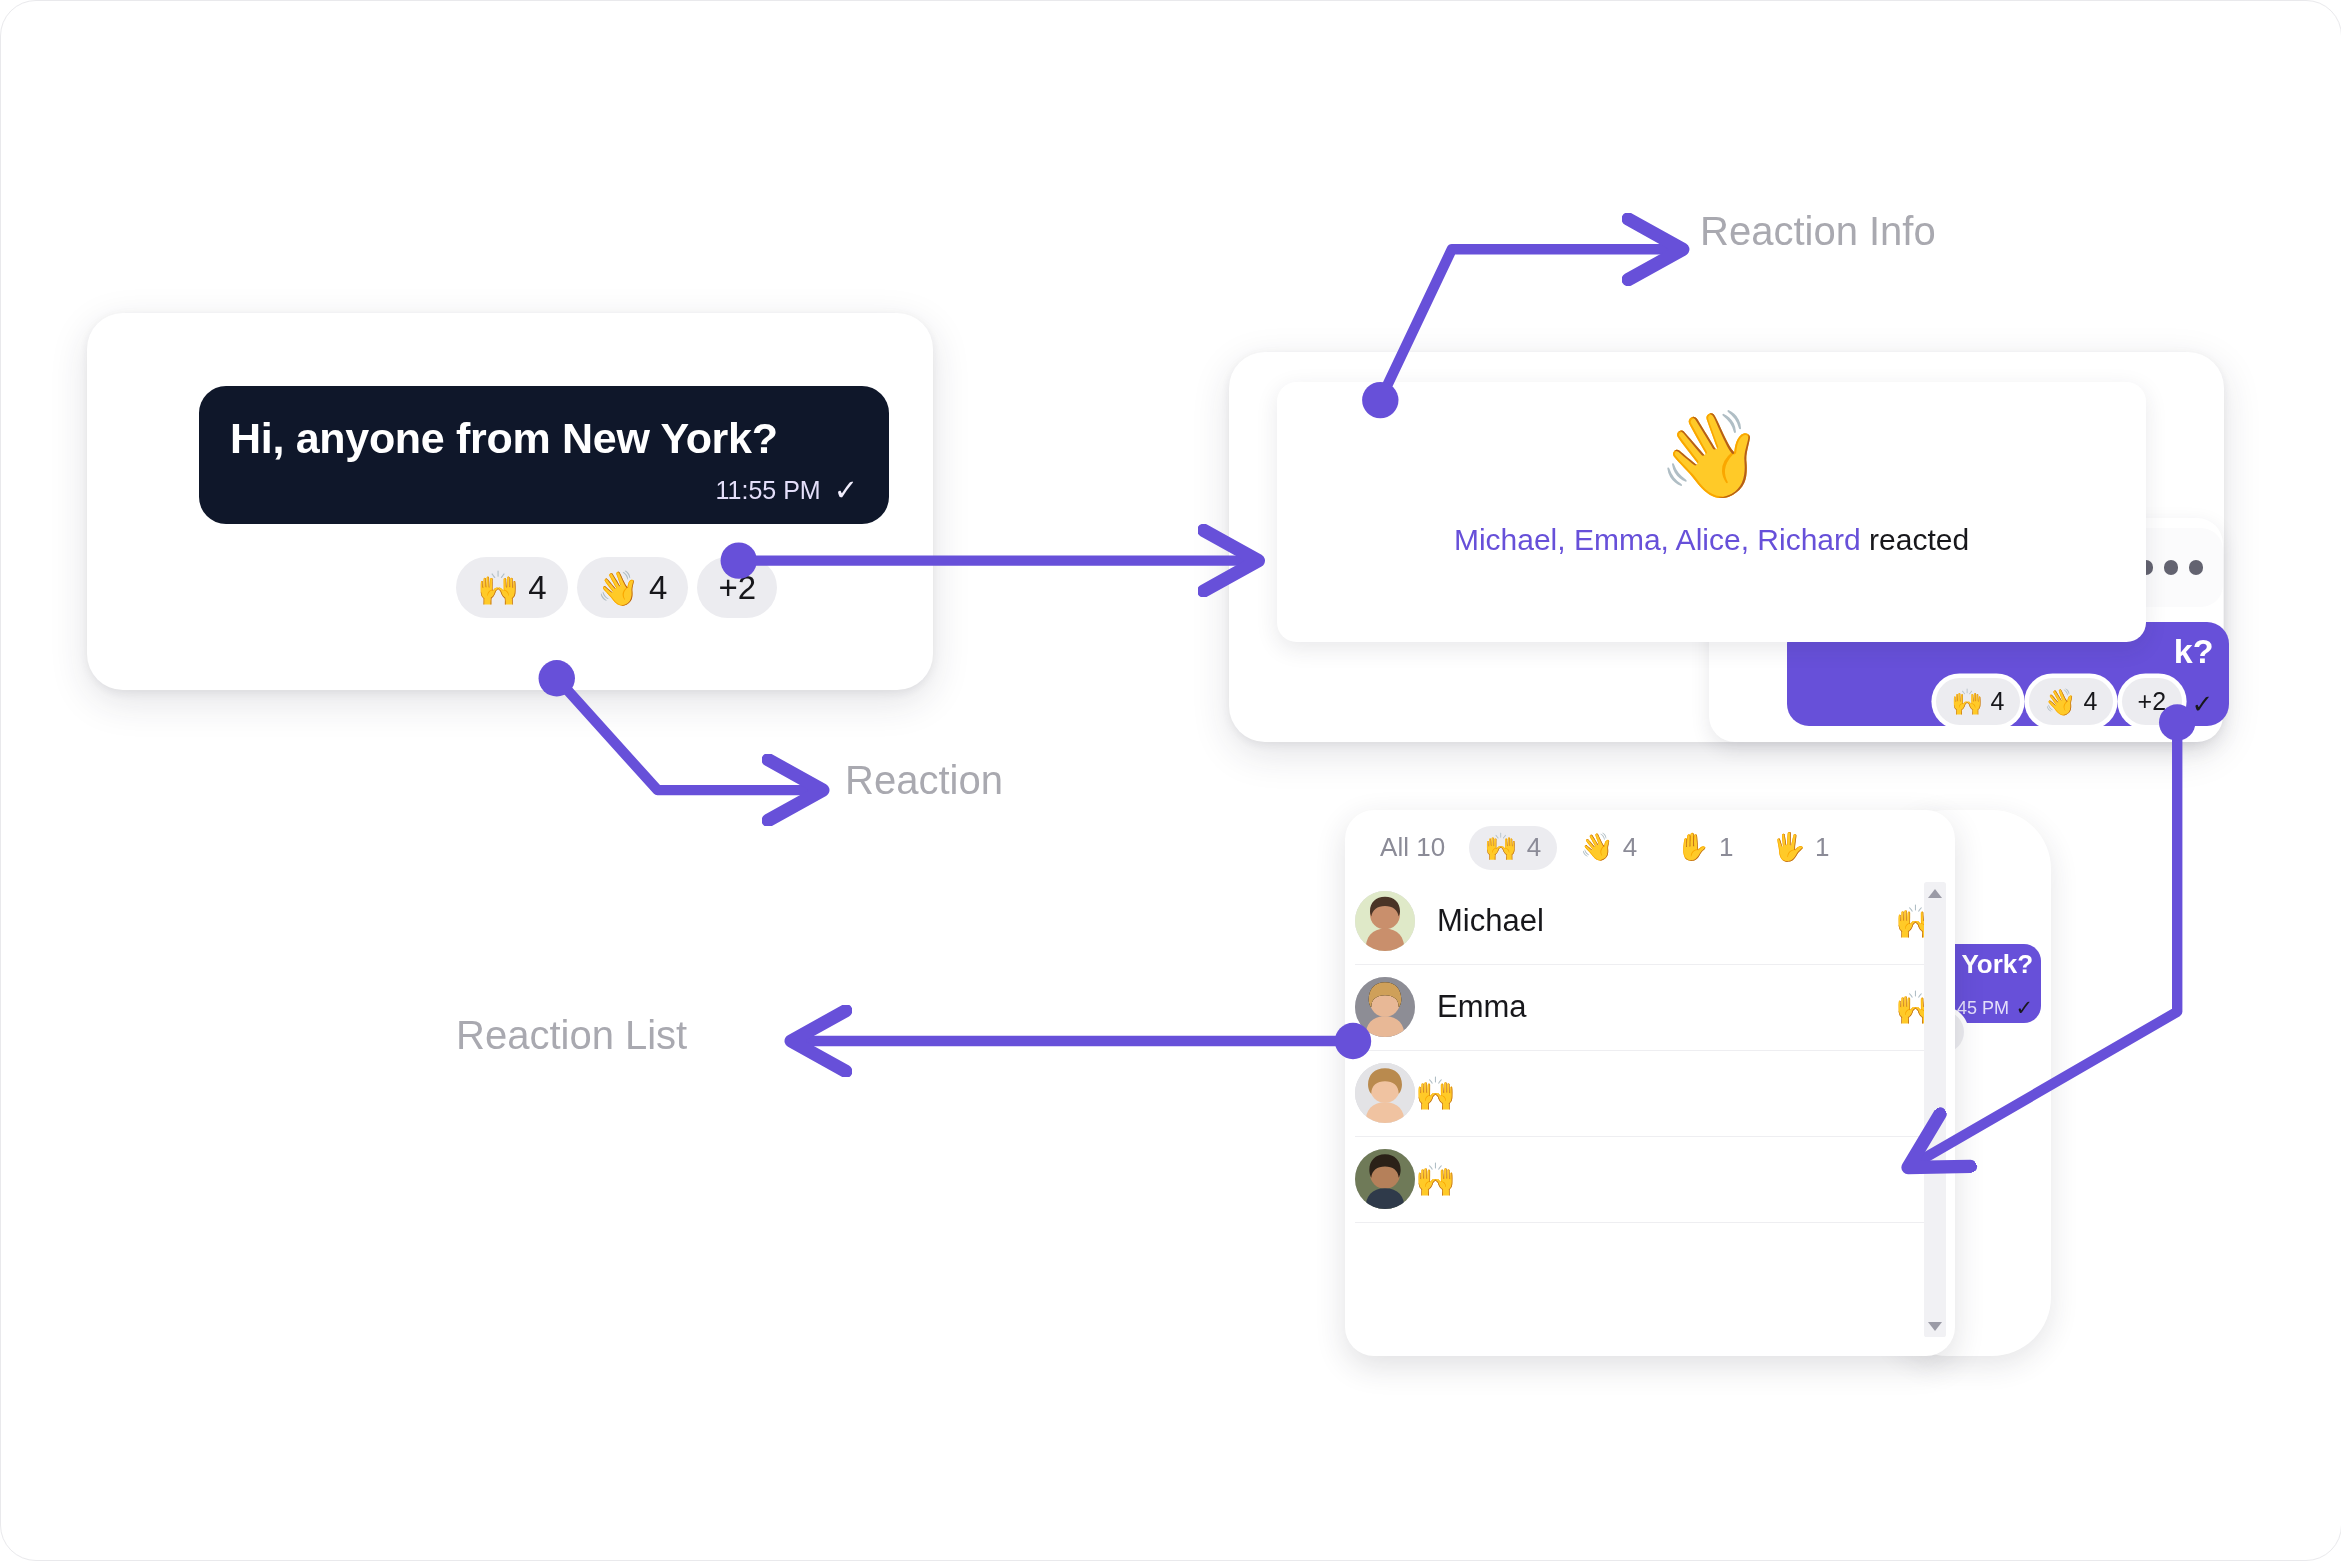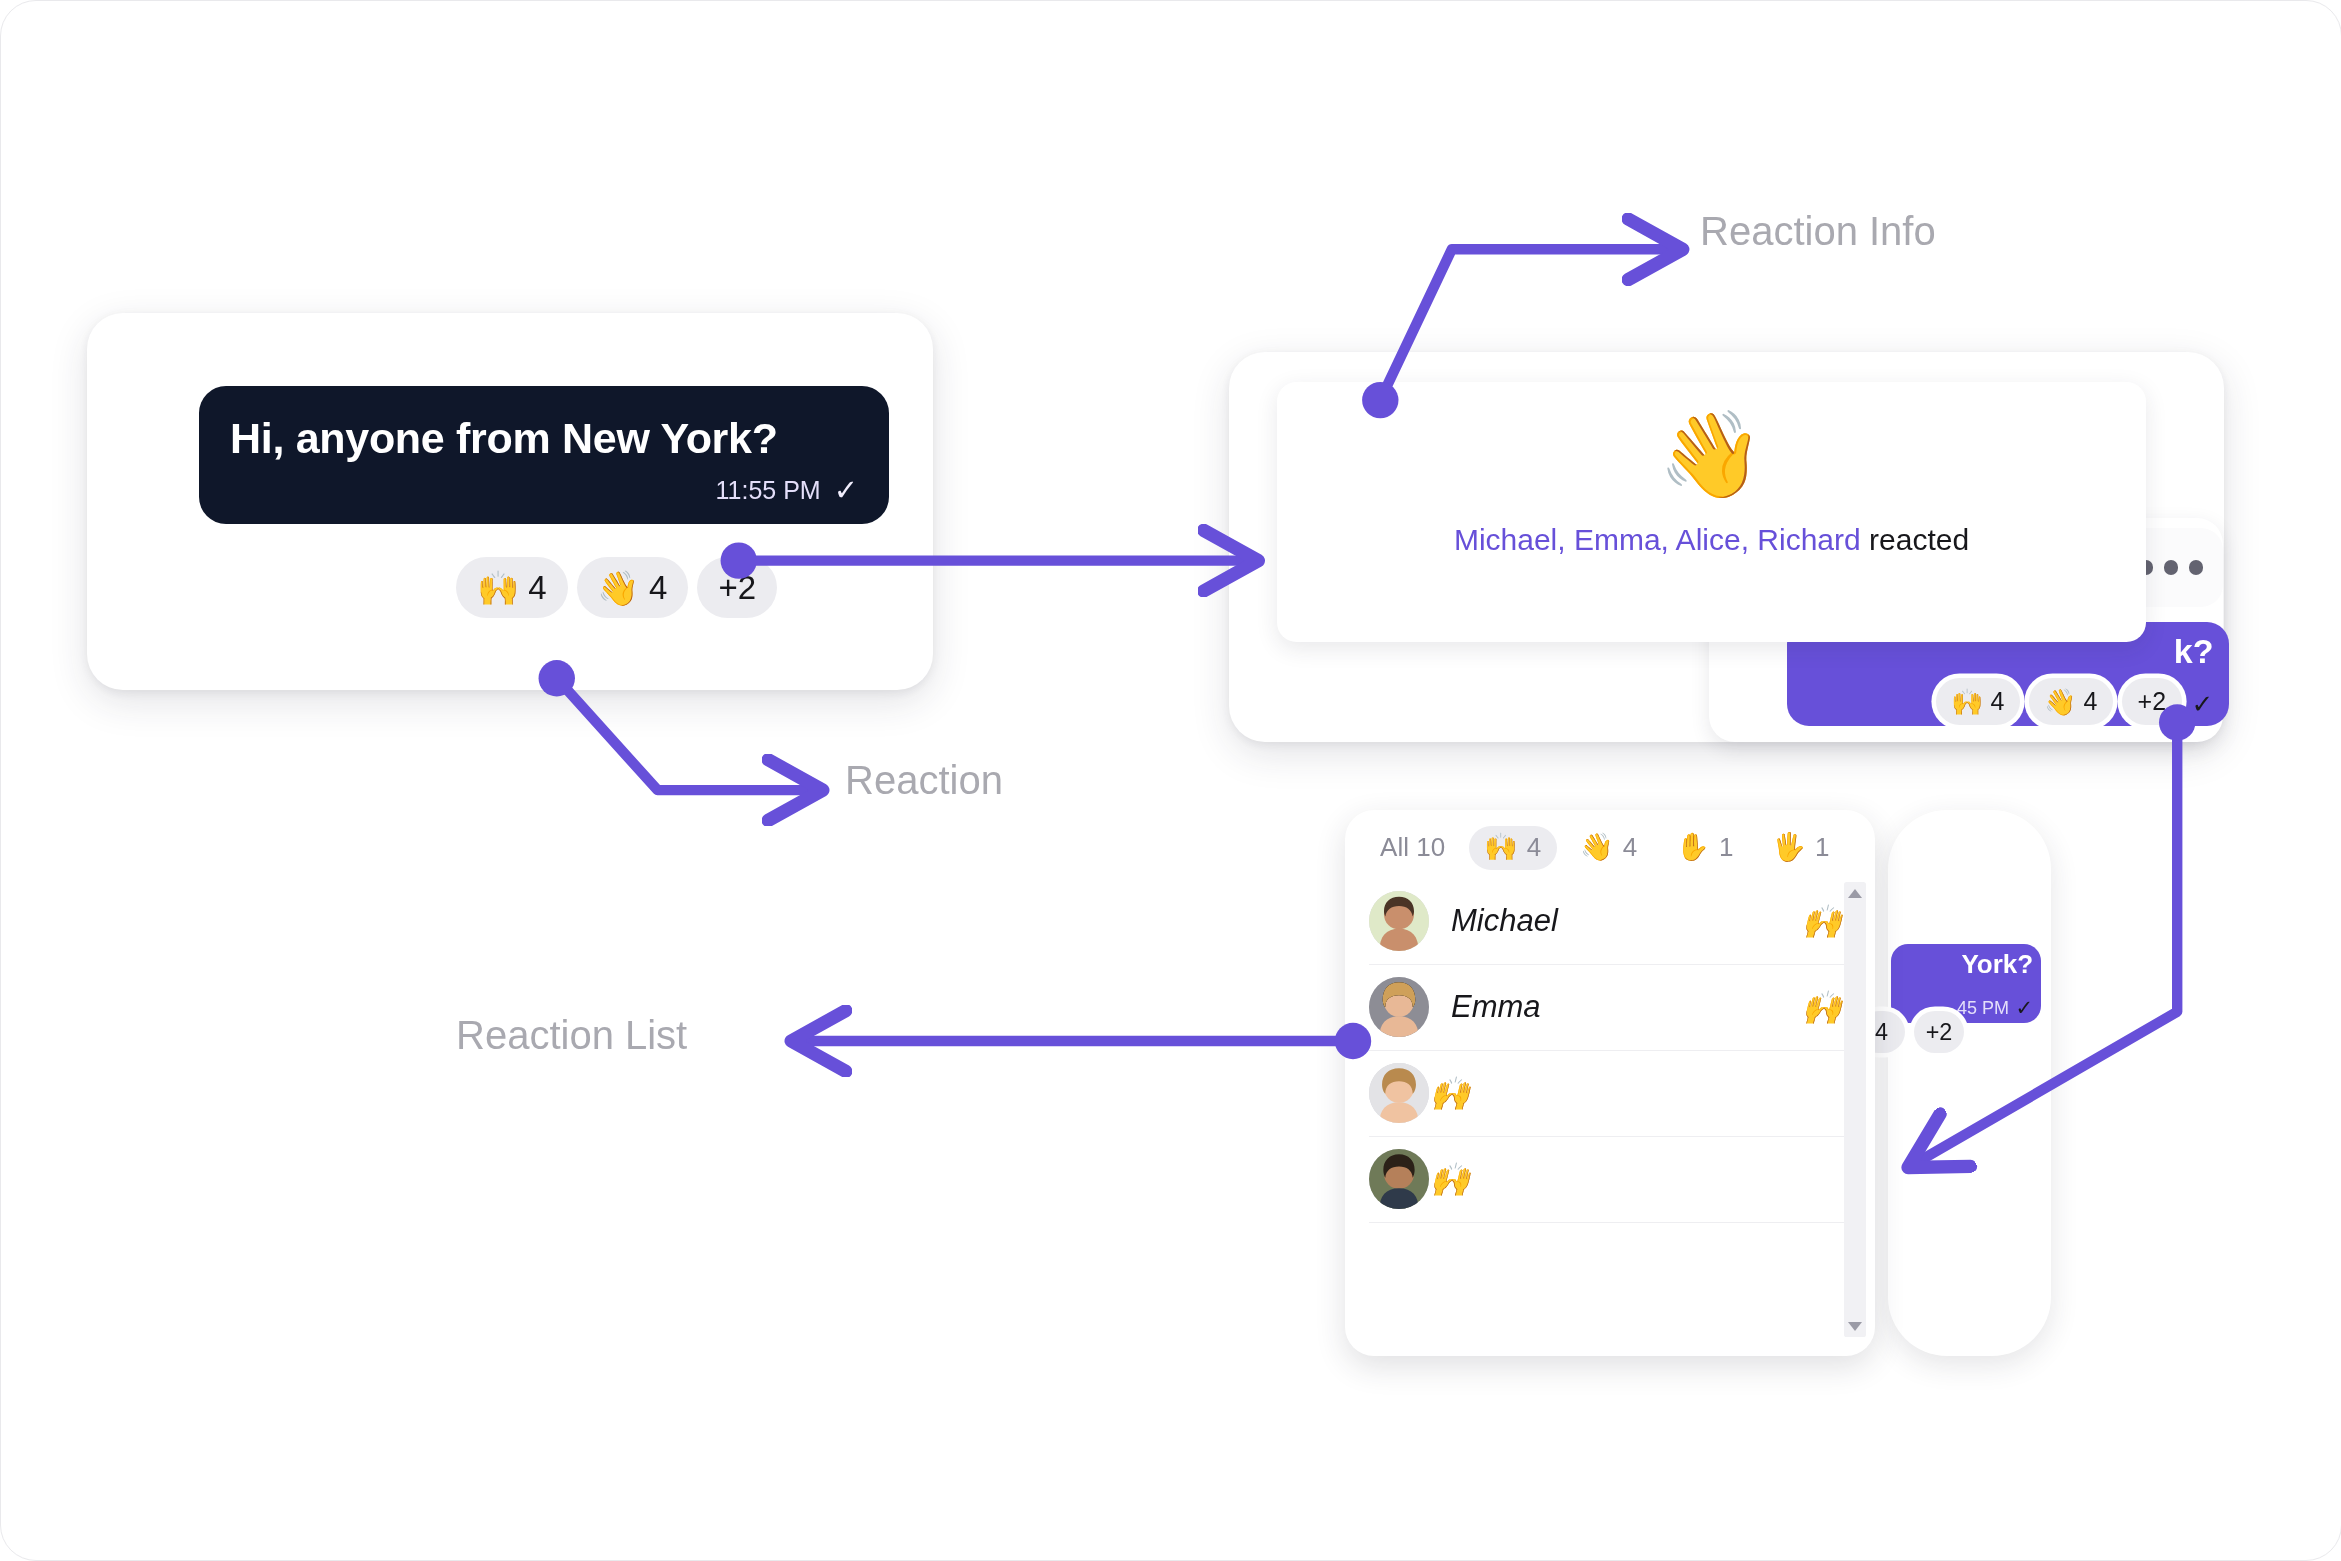--- a/index.html
+++ b/index.html
@@ -169,21 +169,21 @@
     display:flex; gap:6.5px; align-items:center;
   }
   #list-bg-bubble .mt .tk { font-size: 21px; color:#18181c; }
   #list-chips { left: 1857px; top: 1010px; }
   #list-chips .chip { height: 42px; padding: 0 11.7px; min-width: 47px; gap: 5.2px; }
   #list-chips .chip .ct { font-size: 23.4px; }
 
   #reaction-list {
     position: absolute;
     left: 1344px; top: 809px;
-    width: 530px; height: 546px;
+    width: 610px; height: 546px;
     background: #ffffff;
     border-radius: 29px;
     box-shadow: 0 10.4px 31px rgba(40,40,60,.14);
     z-index: 6;
     overflow: hidden;
   }
   #rl-tabs {
     display: flex; align-items: center; gap: 7.8px;
     padding: 15.6px 0 9px 19.5px;
   }
@@ -192,21 +192,21 @@
     padding: 6.5px 15.6px;
     border-radius: 650px;
     font-size: 26px;
     color: #8b8b97;
     white-space: nowrap;
   }
   .rl-tab.sel { background: #ececf0; }
   .rl-tab .em { font-size: 27px; line-height: 1; }
   .rl-tab .lb { font-size: 26px; }
 
-  #rl-rows { padding: 0 24px; position: relative; font-style: italic; }
+  #rl-rows { padding: 0 10px; position: relative; }
   .rl-row {
     display: flex; align-items: center;
     height: 86px;
     border-bottom: 1.3px solid #eeeef1;
   }
   .rl-row .av {
     width: 60px; height: 60px; border-radius: 50%;
     overflow: hidden; flex: none;
     background: #d8d8de;
   }

